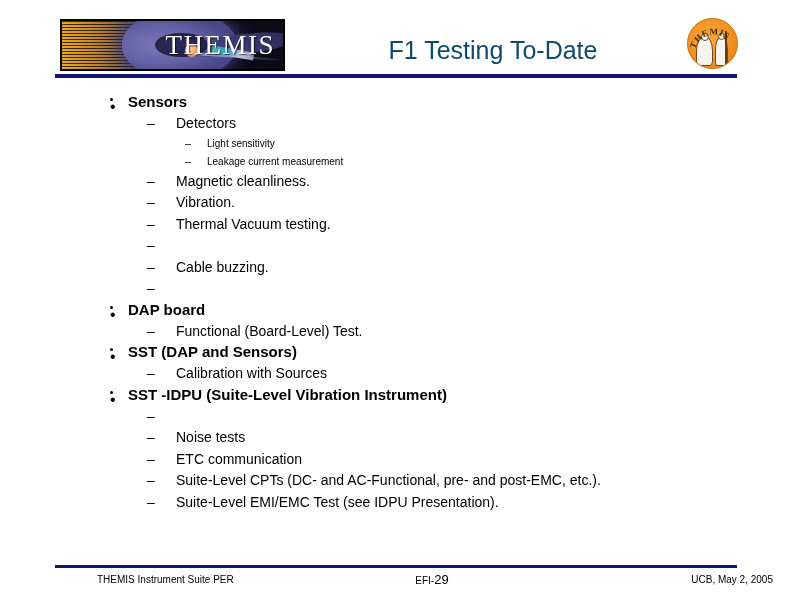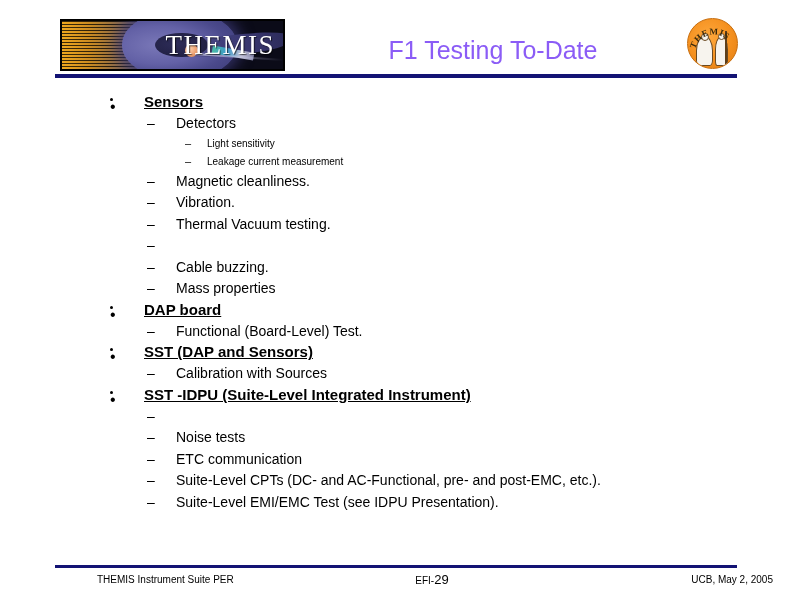--- a/index.html
+++ b/index.html
@@ -127,21 +127,21 @@
   }
 
   #slide-title {
     position: absolute;
     left: 300px;
     top: 36px;
     width: 386px;
     text-align: center;
     font-size: 25px;
     line-height: 28px;
-    color: #8b5cf6;
+    color: #0c4a6e;
     white-space: nowrap;
   }
 
   
   #mission-patch {
     position: absolute;
     left: 687px;
     top: 18px;
     width: 51px;
     height: 51px;
@@ -237,27 +237,26 @@
     position: absolute;
     left: 110px;
     top: 6px;
     width: 3px;
     height: 3px;
     border-radius: 50%;
     background: #000000;
   }
   .lvl1 .txt {
     position: absolute;
-    left: 144px;
+    left: 128px;
     top: 0;
     font-size: 15px;
     font-weight: bold;
     line-height: 19px;
     white-space: nowrap;
-    text-decoration: underline;
   }
   
   .lvl2 {
     height: 21.5px;
   }
   .lvl2 .marker {
     position: absolute;
     left: 147px;
     top: 0;
     font-size: 14px;
@@ -403,41 +402,40 @@
     </div>
     <div class="row lvl2">
       <span class="marker">–</span>
     </div>
     <div class="row lvl2">
       <span class="marker">–</span>
       <span class="txt">Cable buzzing.</span>
     </div>
     <div class="row lvl2">
       <span class="marker">–</span>
-      <span class="txt">Mass properties</span>
     </div>
     <div class="row lvl1">
       <span class="marker">•</span>
       <span class="txt">DAP board</span>
     </div>
     <div class="row lvl2">
       <span class="marker">–</span>
       <span class="txt">Functional (Board-Level) Test.</span>
     </div>
     <div class="row lvl1">
       <span class="marker">•</span>
       <span class="txt">SST (DAP and Sensors)</span>
     </div>
     <div class="row lvl2">
       <span class="marker">–</span>
       <span class="txt">Calibration with Sources</span>
     </div>
     <div class="row lvl1">
       <span class="marker">•</span>
-      <span class="txt">SST -IDPU (Suite-Level Integrated Instrument)</span>
+      <span class="txt">SST -IDPU (Suite-Level Vibration Instrument)</span>
     </div>
     <div class="row lvl2">
       <span class="marker">–</span>
     </div>
     <div class="row lvl2">
       <span class="marker">–</span>
       <span class="txt">Noise tests</span>
     </div>
     <div class="row lvl2">
       <span class="marker">–</span>

